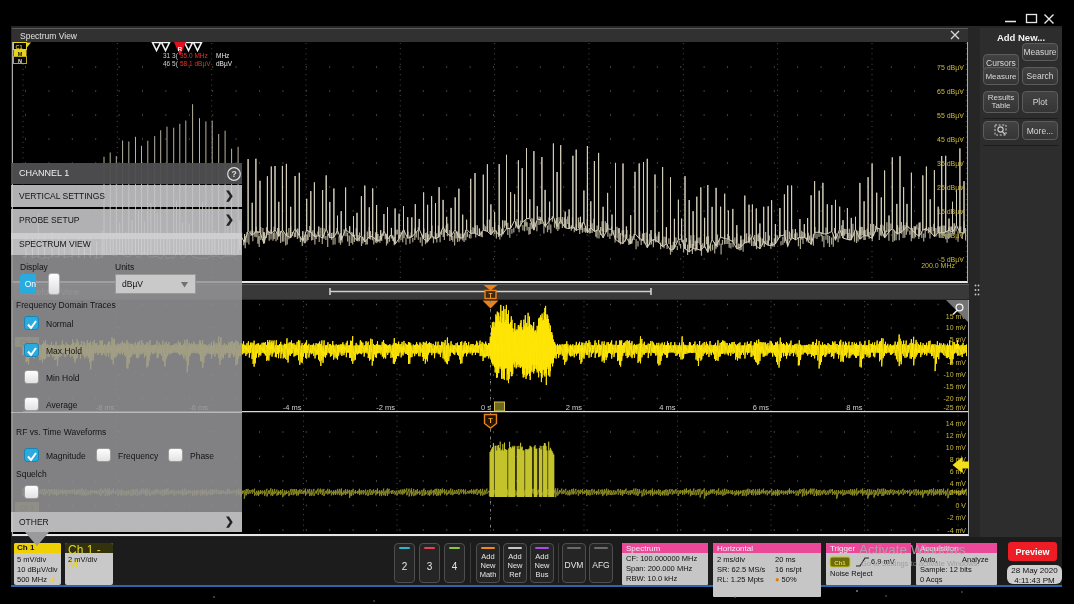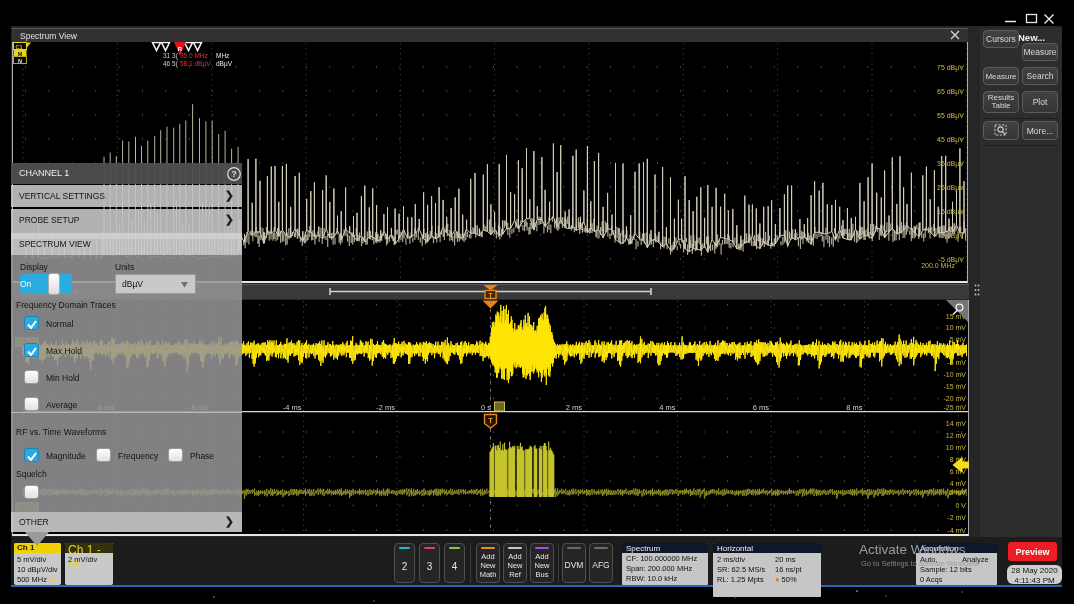--- a/index.html
+++ b/index.html
@@ -2,21 +2,21 @@
 <html><head><meta charset="utf-8"><style>
 html,body{margin:0;padding:0;background:#000;width:1074px;height:604px;overflow:hidden}
 *{box-sizing:border-box}
 body,div,span,text{font-family:"Liberation Sans",sans-serif}
 .abs{position:absolute}
 .ylab{font:7px "Liberation Sans",sans-serif;fill:#c8b73e}
 .tlab{font:7.5px "Liberation Sans",sans-serif;fill:#cfcfcf}
 .mnu{color:#f0f0f0;font-size:9px;font-weight:bold;position:absolute;top:3px}
 .btn{position:absolute;background:linear-gradient(#424242,#353535);border:1px solid #5c5c5c;border-radius:4px;color:#d8d8d8;font-size:8.5px;display:flex;align-items:center;justify-content:center;text-align:center}
 .ibox{position:absolute;background:#c6c6c6;border-radius:1px;overflow:hidden}
-.ihead{background:#0f172a;color:#f2f2f2;font-size:8px;padding:1px 0 1px 4px;height:10px}
+.ihead{background:#ec4899;color:#f2f2f2;font-size:8px;padding:1px 0 1px 4px;height:10px}
 .itxt{color:#111;font-size:7.5px;line-height:10px;padding:1px 0 0 4px}
 .chbtn{position:absolute;background:#252525;border:1px solid #4e4e4e;border-radius:4px}
 .topline{position:absolute;left:4px;right:4px;top:3px;height:2px;border-radius:1px}
 .num{position:absolute;width:100%;text-align:center;color:#e6e6e6}
 .prow{position:absolute;left:0;width:100%;color:#141414;font-size:8.5px}
 .parrow{position:absolute;right:8px;font-weight:bold;color:#222}
 .cklab{position:absolute;color:#141414;font-size:8.5px}
 .ck{position:absolute;width:15px;height:14px;border-radius:3px}
 .ckon{background:#2aabdf;border:1px solid #1b84b5}
 .ckoff{background:linear-gradient(#fdfdfd,#e2e2e2);border:1px solid #9a9a9a}
@@ -147,21 +147,21 @@
         <circle cx="2.5" cy="7" r="0.9"></circle>
         <circle cx="2.5" cy="11.5" r="0.9"></circle>
  <circle cx="5.5" cy="2.5" r="0.9"></circle>
         <circle cx="5.5" cy="7" r="0.9"></circle>
         <circle cx="5.5" cy="11.5" r="0.9"></circle>
       </g>
 </svg>
 
 <div class="abs" style="left:980px;top:28px;width:82px;height:509px;background:#2d2d2d">
  <div class="abs" style="left:0;top:4px;width:82px;text-align:center;color:#f2f2f2;font-size:9.5px;font-weight:bold">Add New...</div>
- <div class="btn" style="left:3px;top:2px;width:36px;height:18px">Cursors</div>
+ <div class="btn" style="left:3px;top:26px;width:36px;height:18px">Cursors</div>
  <div class="btn" style="left:42px;top:15px;width:36px;height:18px">Measure</div>
  <div class="btn" style="left:3px;top:39px;width:36px;height:18px;font-size:8px">Measure</div>
  <div class="btn" style="left:42px;top:39px;width:36px;height:18px">Search</div>
  <div class="btn" style="left:3px;top:63px;width:36px;height:22px;line-height:8px;font-size:8px">Results<br>Table</div>
  <div class="btn" style="left:42px;top:63px;width:36px;height:22px">Plot</div>
  <div class="abs" style="left:3px;top:90px;width:75px;height:1px;background:#1d1d1d"></div>
  <div class="btn" style="left:3px;top:93px;width:36px;height:19px">
         <svg width="18" height="15">
           <rect x="3" y="2" width="11" height="10" fill="none" stroke="#cfcfcf" stroke-width="1" stroke-dasharray="2 1.6"></rect>
           <circle cx="8.5" cy="6.5" r="2.6" fill="none" stroke="#cfcfcf" stroke-width="1.1"></circle>
@@ -177,21 +177,21 @@
  <svg class="abs" style="left:215px;top:3px" width="16" height="16">
         <circle cx="8" cy="8" r="6.3" fill="none" stroke="#e0e0e0" stroke-width="1.2"></circle>
         <text x="8" y="11" text-anchor="middle" style="font:bold 8.5px 'Liberation Sans',sans-serif;fill:#e0e0e0">?</text>
       </svg>
  <div class="prow" style="top:22px;height:22px;background:rgba(196,196,200,0.9);padding:6px 0 0 8px">VERTICAL SETTINGS<span class="parrow" style="top:4px;font-size:11px">❯</span></div>
  <div class="prow" style="top:46px;height:30px;background:rgba(196,196,200,0.9);padding:6px 0 0 8px">PROBE SETUP<span class="parrow" style="top:4px;font-size:11px">❯</span></div>
  <div class="prow" style="top:70px;height:22px;background:rgba(208,208,211,0.9);padding:6px 0 0 8px">SPECTRUM VIEW</div>
  <div class="abs" style="left:0;top:92px;width:231px;height:257px;background:rgba(148,148,152,0.87)">
    <div class="cklab" style="left:9px;top:7px">Display</div>
    <div class="cklab" style="left:104px;top:7px">Units</div>
-   <div class="abs" style="left:9px;top:19px;width:52px;height:20px;background:#2aabdf;border-radius:3px 0 0 3px;color:#fff;font-size:8.5px;text-align:left;padding-top:5px">On</div>
+   <div class="abs" style="left:9px;top:19px;width:16px;height:20px;background:#2aabdf;border-radius:3px 0 0 3px;color:#fff;font-size:8.5px;text-align:right;padding-top:5px">On</div>
    <div class="abs" style="left:37px;top:18px;width:12px;height:22px;background:linear-gradient(#fff,#dcdcdc);border-radius:3px;border:1px solid #aaa"></div>
    <div class="abs" style="left:104px;top:19px;width:81px;height:20px;background:#c9c9c9;border:1px solid #9a9a9a;color:#111;font-size:8.5px;padding:4px 0 0 6px">dBµV
      <svg class="abs" style="right:6px;top:7px" width="8" height="7">
             <polygon points="0,0 7,0 3.5,5.5" fill="#707070"></polygon>
           </svg></div>
    <div class="cklab" style="left:5px;top:45px">Frequency Domain Traces</div>
    <div class="ck ckon" style="left:13px;top:61px"><svg width="14" height="13">
             <path d="M3,6.5 l3,3.5 l5,-7" stroke="#fff" stroke-width="2" fill="none"></path>
           </svg></div>
    <div class="cklab" style="left:35px;top:64px">Normal</div>
@@ -277,20 +277,30 @@
  <div class="ihead">Horizontal</div>
  <div class="itxt">
         <span style="position:absolute;left:4px;top:12px">2 ms/div</span>
         <span style="position:absolute;left:62px;top:12px">20 ms</span>
  <span style="position:absolute;left:4px;top:22px">SR: 62.5 MS/s</span>
         <span style="position:absolute;left:62px;top:22px">16 ns/pt</span>
  <span style="position:absolute;left:4px;top:32px">RL: 1.25 Mpts</span>
         <span style="position:absolute;left:62px;top:32px"><span style="color:#e07b12">●</span> 50%</span>
       </div>
 </div>
+<div class="ibox" style="left:826px;top:543px;width:85px;height:42px">
+ <div class="ihead">Trigger</div>
+ <svg class="abs" style="left:3px;top:13px" width="80" height="14">
+  <rect x="1" y="1" width="20" height="10" rx="2" fill="#6b6b10" stroke="#c9c920" stroke-width="1"></rect>
+  <text x="11" y="9" text-anchor="middle" style="font:bold 6px 'Liberation Sans',sans-serif;fill:#e8d41f">Ch1</text>
+  <path d="M27,10 h4 l5,-8 h4" stroke="#222" stroke-width="1.2" fill="none"></path>
+ </svg>
+ <span style="position:absolute;left:45px;top:14px;color:#111;font-size:7.5px">6.9 mV</span>
+ <span style="position:absolute;left:4px;top:26px;color:#111;font-size:7.5px">Noise Reject</span>
+</div>
 <div class="ibox" style="left:916px;top:543px;width:81px;height:42px">
  <div class="ihead">Acquisition</div>
  <div class="itxt">
         <span style="position:absolute;left:4px;top:12px">Auto,</span>
         <span style="position:absolute;left:46px;top:12px">Analyze</span>
  <span style="position:absolute;left:4px;top:22px">Sample: 12 bits</span>
  <span style="position:absolute;left:4px;top:32px">0 Acqs</span>
       </div>
 </div>
 <div class="abs" style="left:1008px;top:542px;width:49px;height:19px;background:#ee1c25;border-radius:3px;color:#fff;font-weight:bold;font-size:9px;text-align:center;padding-top:5px">Preview</div>

